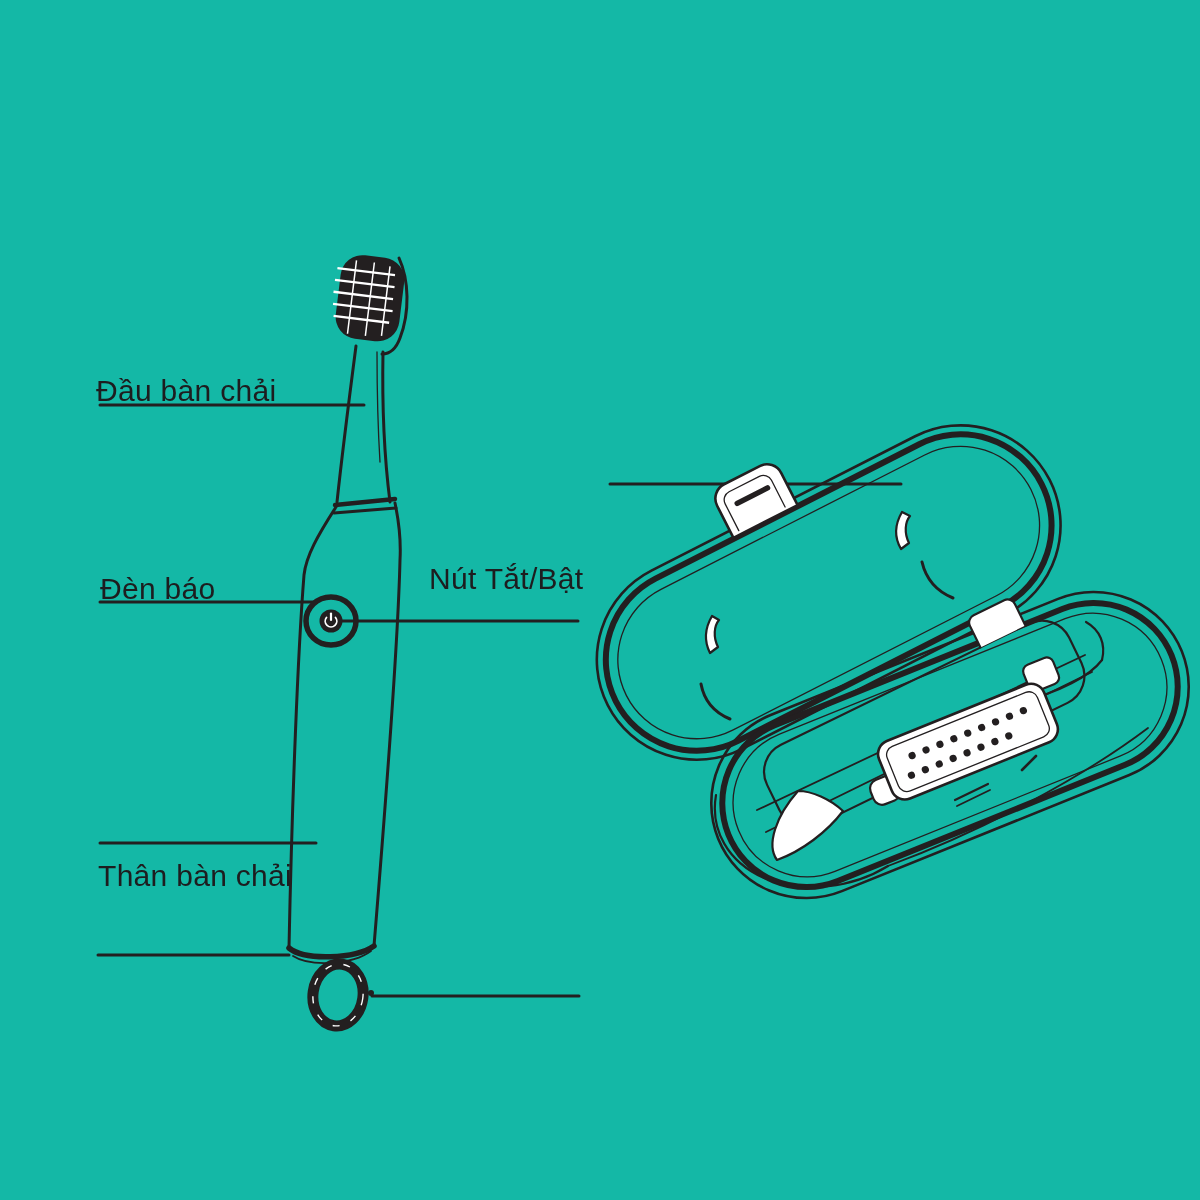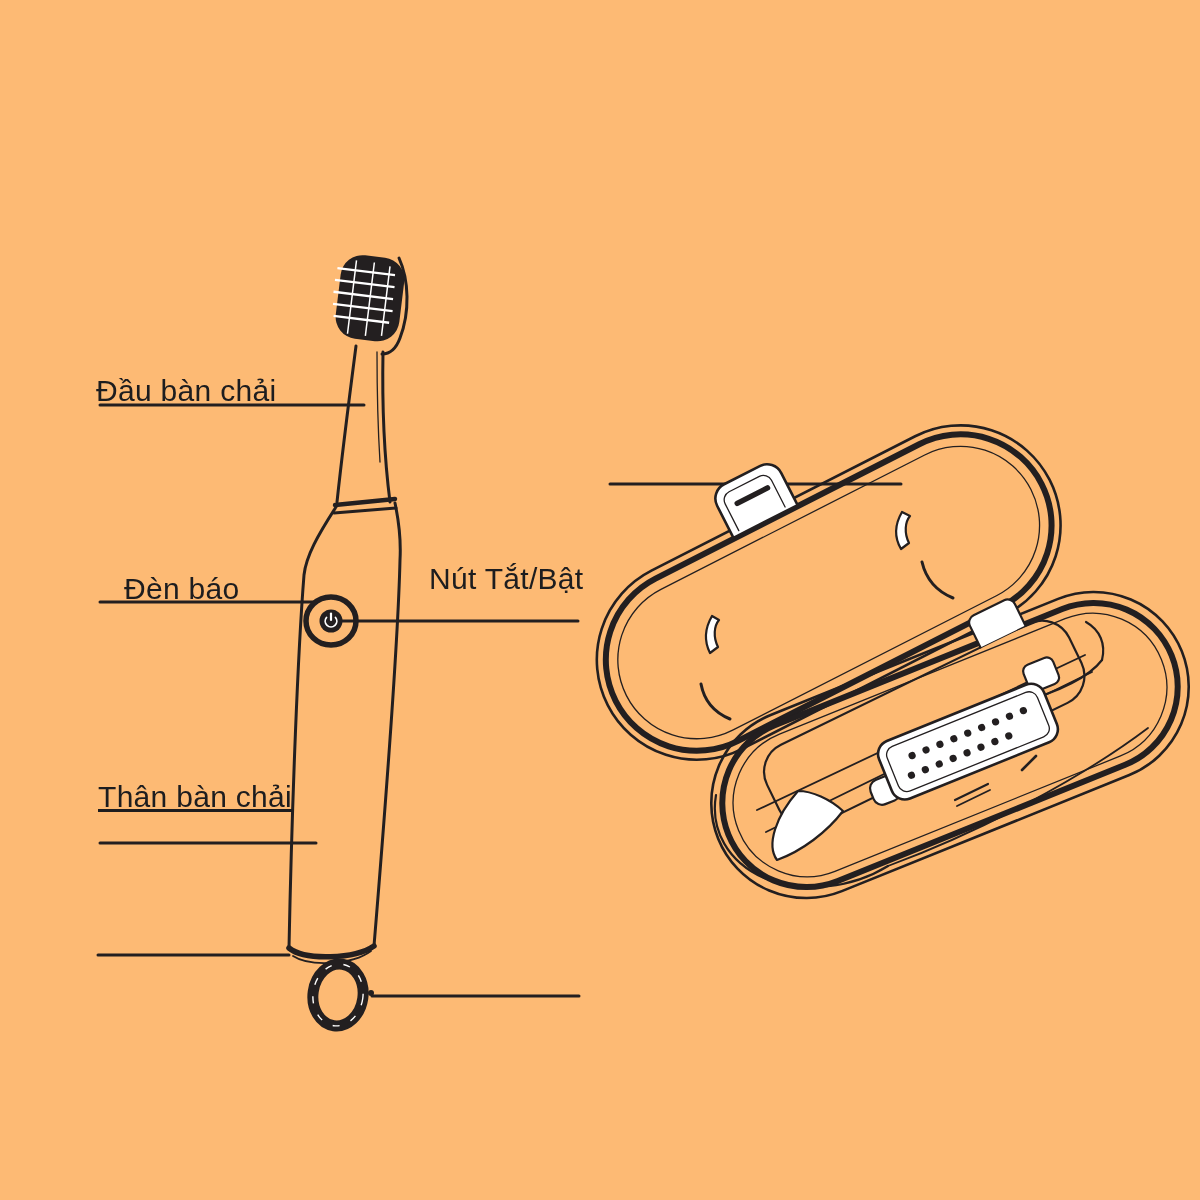--- a/index.html
+++ b/index.html
@@ -1,16 +1,16 @@
 <!DOCTYPE html>
 <html><head>
 <meta charset="utf-8">
 <style>
   html,body{margin:0;padding:0;background:#fff;}
-  #canvas{position:relative;width:1200px;height:1200px;background:#fdba74;overflow:hidden;
+  #canvas{position:relative;width:1200px;height:1200px;background:#14b8a6;overflow:hidden;
           font-family:"Liberation Sans", sans-serif;}
   .lbl{position:absolute;font-size:30px;letter-spacing:.3px;color:#1d1d1f;white-space:nowrap;line-height:1.2;}
   svg{position:absolute;left:0;top:0;}
   .art{stroke:#231f20;fill:none;stroke-linecap:round;stroke-linejoin:round;}
   .w1{stroke-width:1.3}.w18{stroke-width:1.8}.w2{stroke-width:2.2}.w25{stroke-width:2.6}
   .w3{stroke-width:3}.w45{stroke-width:4.5}.w55{stroke-width:5.5}.w6{stroke-width:6}.w10{stroke-width:11}
   .ink{fill:#231f20;stroke:none}
   .wht{fill:#ffffff}
 </style>
 </head>
@@ -136,17 +136,17 @@
         <path class="w2" d="M716,795 C710,830 728,862 764,878 C806,894 852,888 888,866"></path>
         <path class="w18" d="M888,866 C980,832 1082,778 1148,728"></path>
         <path class="w2" d="M955,800 L988,784"></path>
         <path class="w18" d="M957,806 L990,790"></path>
         <path class="w25" d="M1022,770 L1036,756"></path>
       </g>
     </g>
   </svg>
 
   <div class="lbl" style="left:96px;  top:373px;">Đầu bàn chải</div>
-  <div class="lbl" style="left:124px; top:571px;">Đèn báo</div>
+  <div class="lbl" style="left:100px; top:571px;">Đèn báo</div>
   <div class="lbl" style="left:429px; top:561px;">Nút Tắt/Bật</div>
-  <div class="lbl" style="left:98px;  top:779px;text-decoration:underline;">Thân bàn chải</div>
+  <div class="lbl" style="left:98px;  top:858px;">Thân bàn chải</div>
 
 </div>
 
 </body></html>

